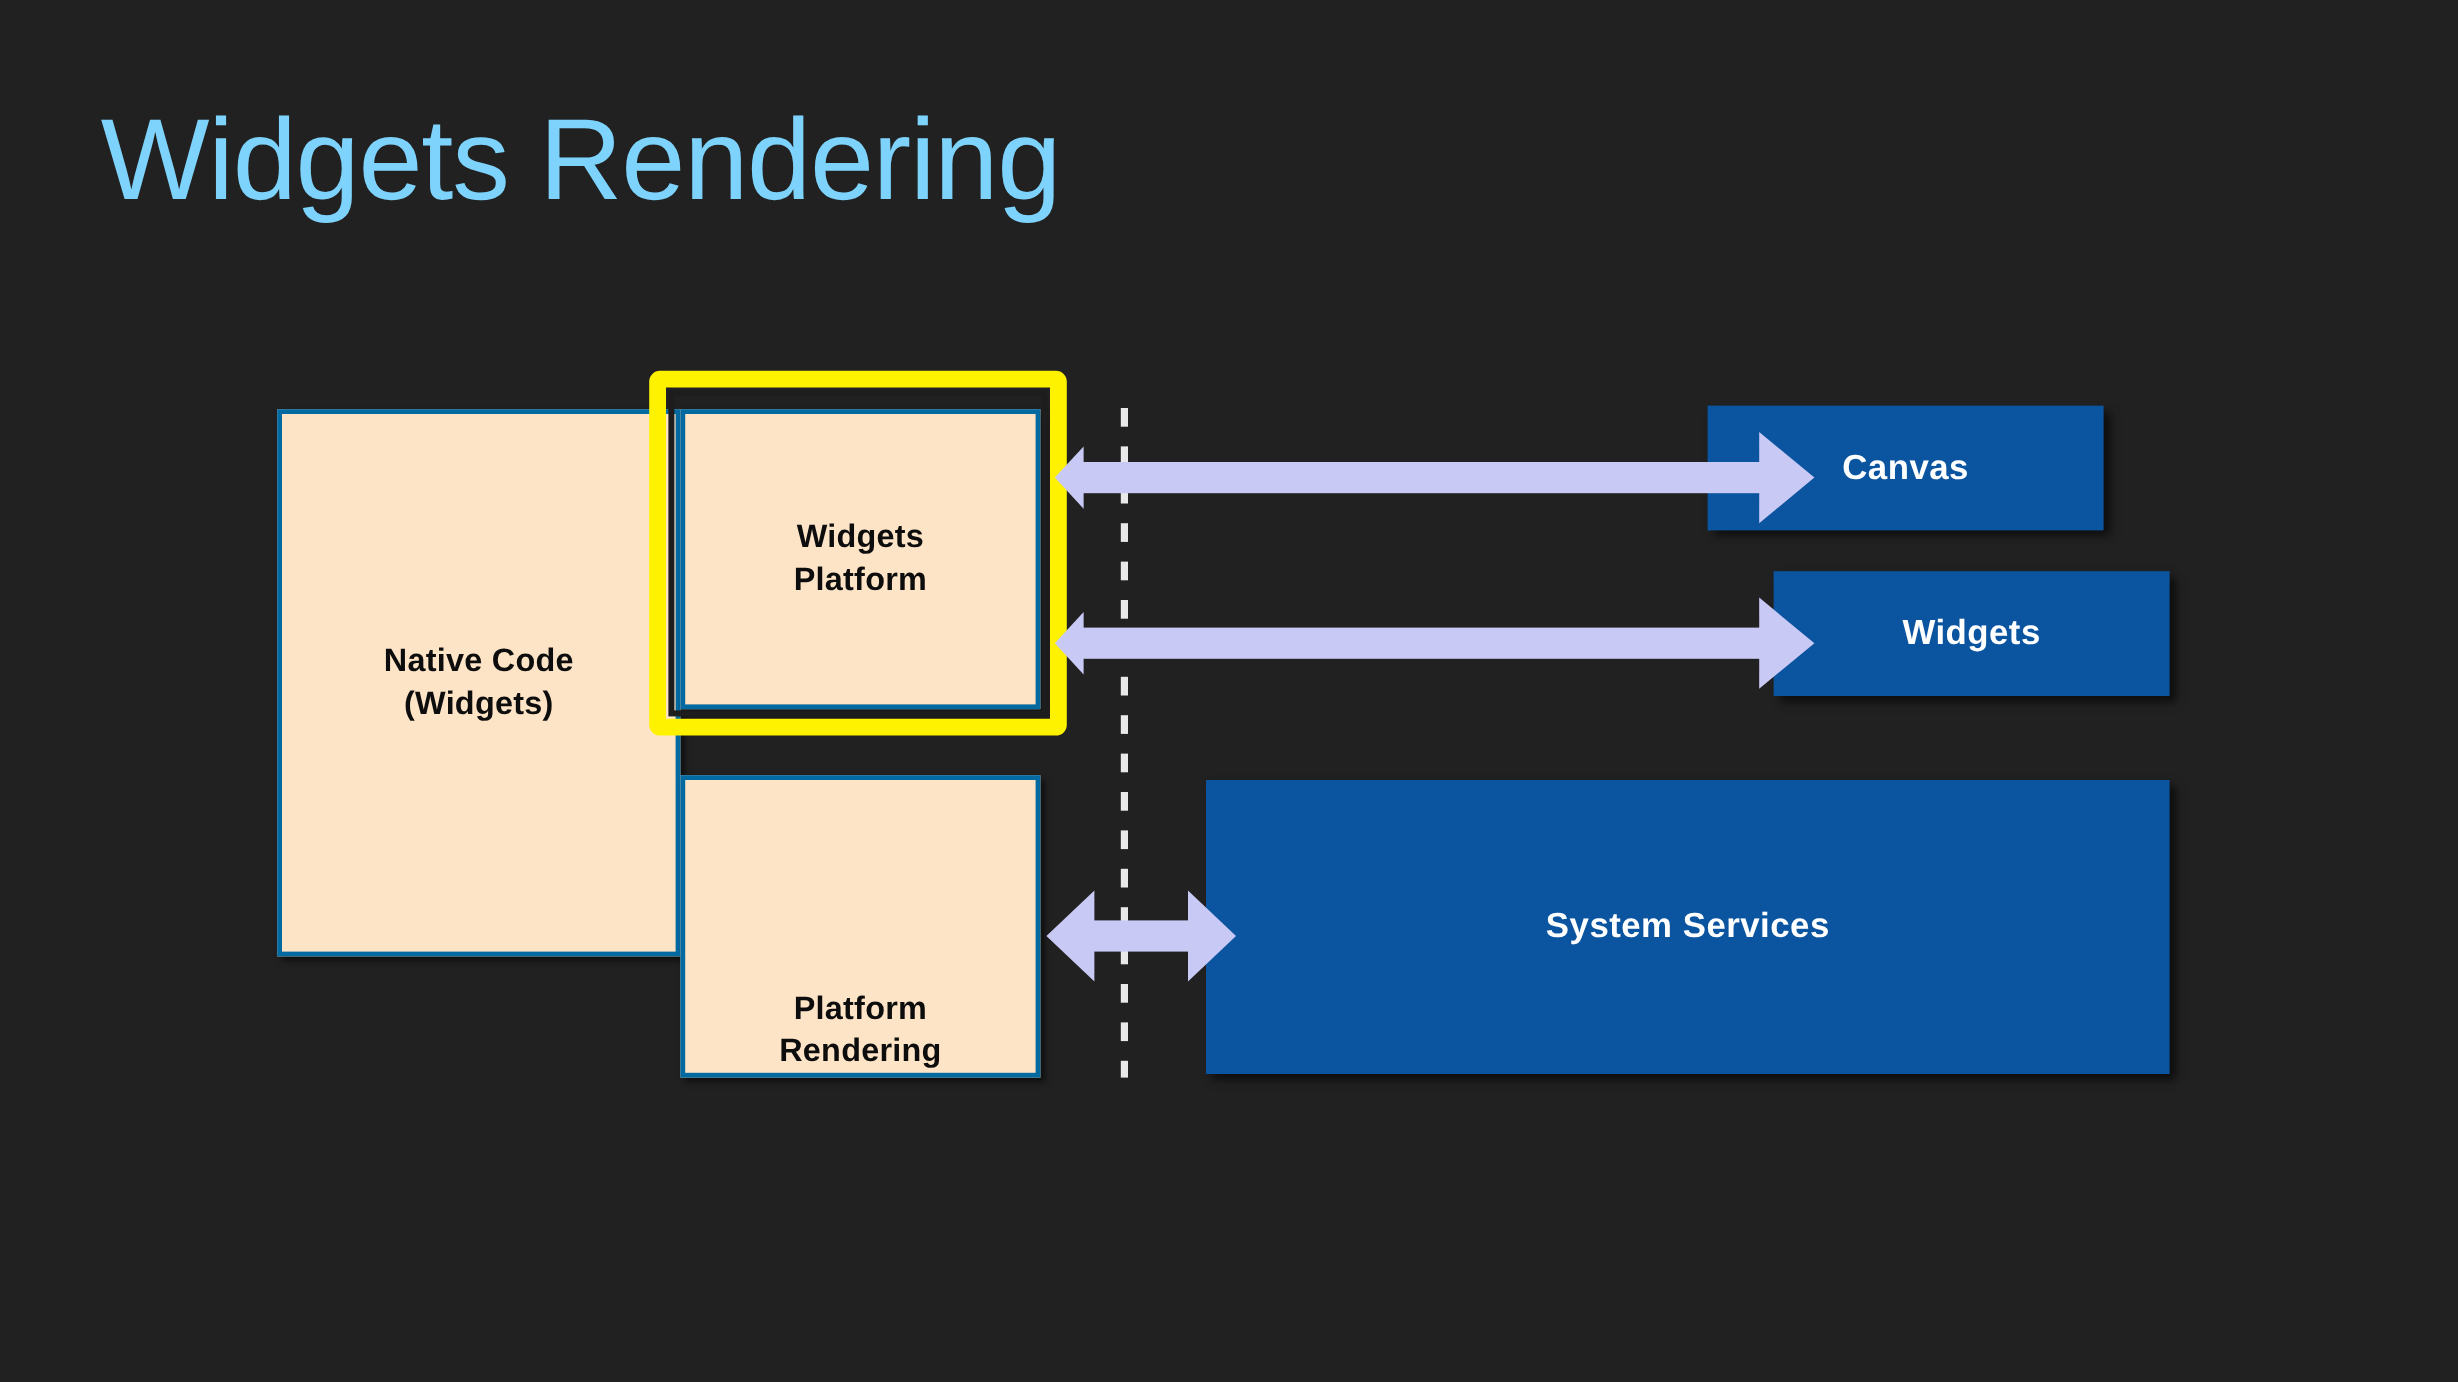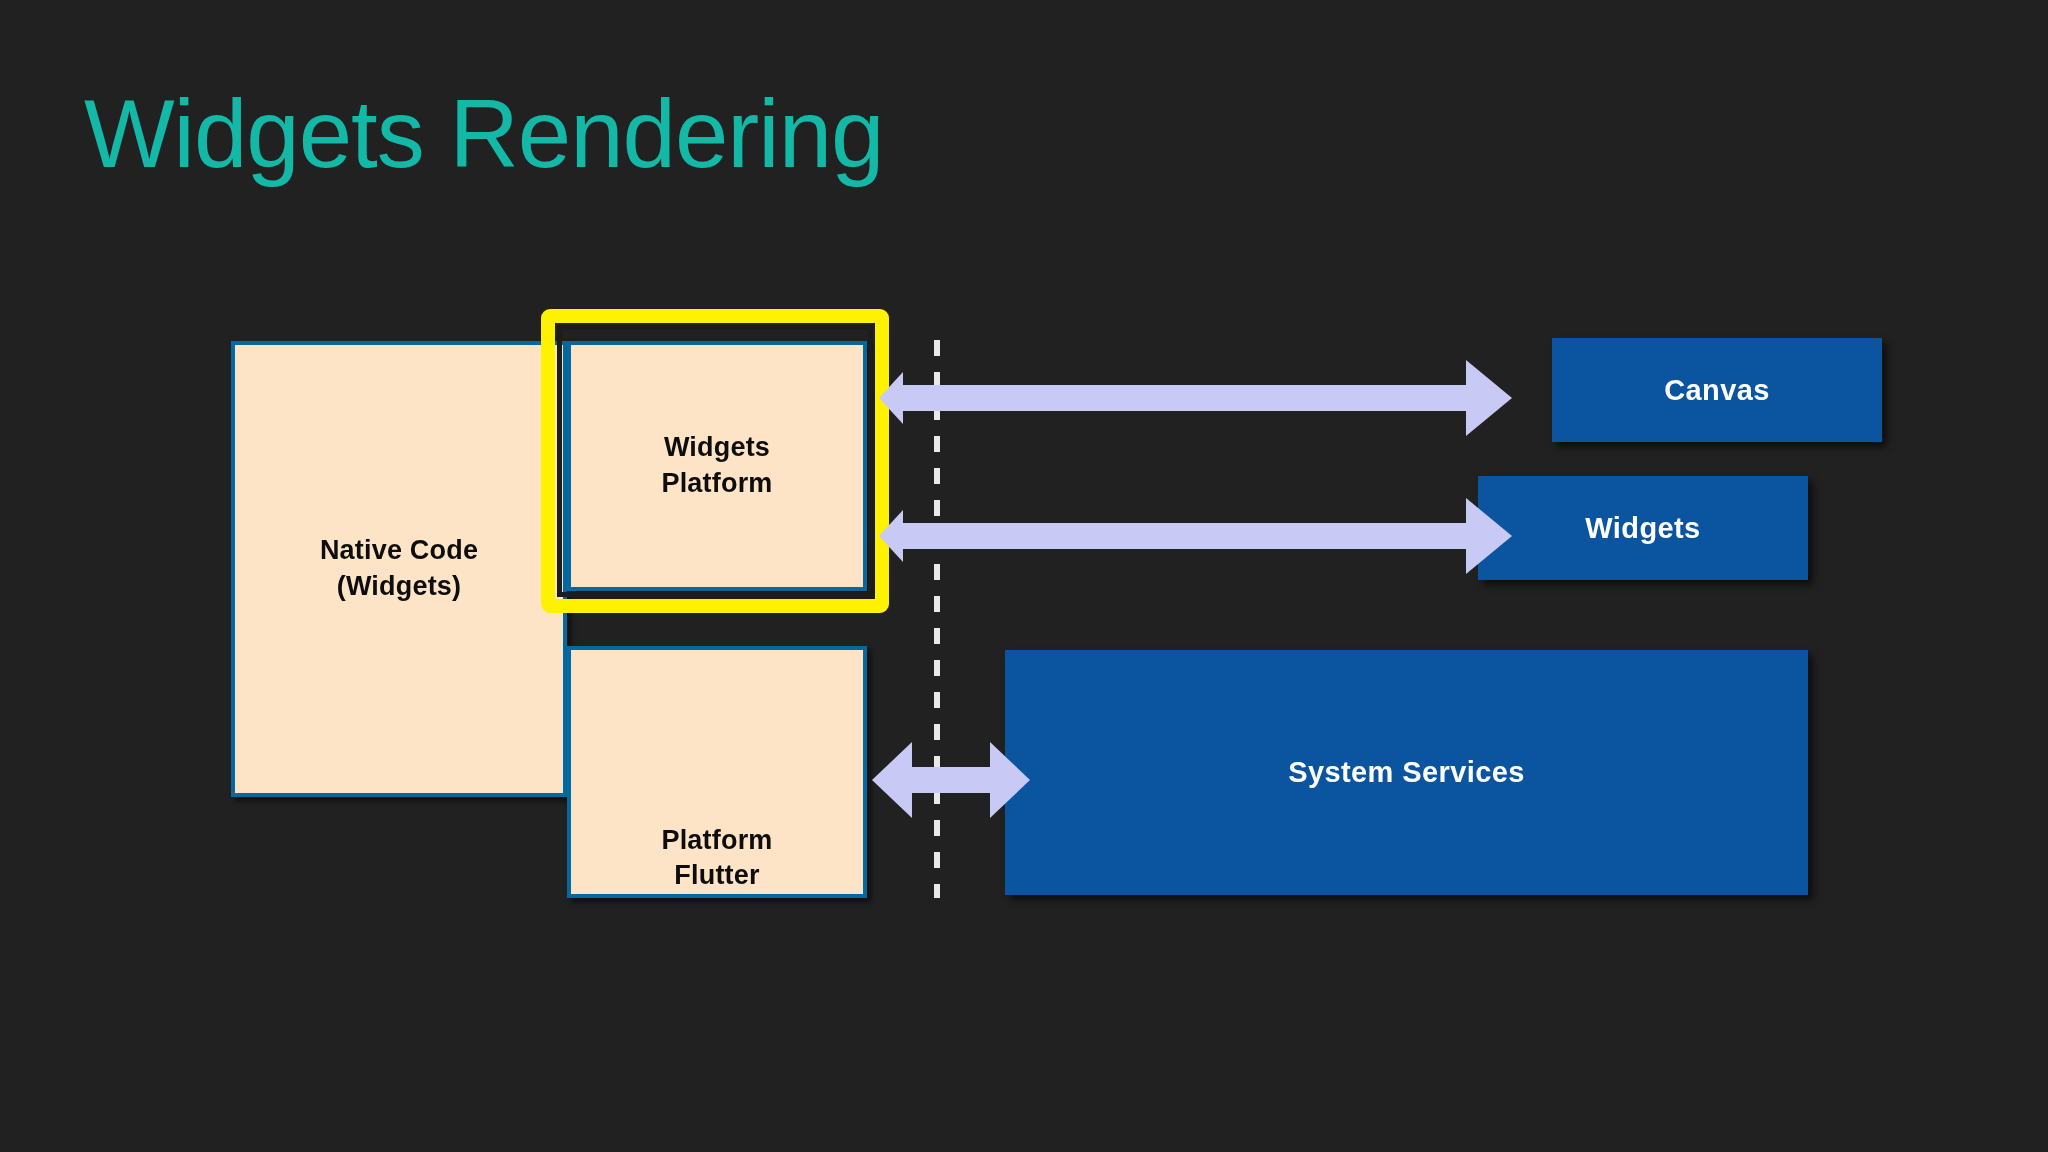--- a/index.html
+++ b/index.html
@@ -16,21 +16,21 @@
     font-family: "Liberation Sans", sans-serif;
   }
 
   
   #title {
     position: absolute;
     left: 84px;
     top: 86px;
     font-size: 96px;
     font-weight: 400;
-    color: #14b8a6;
+    color: #7dd3fc;
     letter-spacing: -1px;
     line-height: 1.0;
     white-space: nowrap;
   }
 
   
   #diagram {
     position: absolute;
     left: 0;
     top: 0;
@@ -74,21 +74,21 @@
     justify-content: center;
     text-align: center;
   }
   .blue-box .lbl {
     color: #ffffff;
     font-size: 29px;
     font-weight: bold;
     letter-spacing: 0.4px;
   }
 
-  #box-canvas  { left: 1552px; top: 338px; width: 330px; height: 104px; }
+  #box-canvas  { left: 1423px; top: 338px; width: 330px; height: 104px; }
   #box-events  { left: 1478px; top: 476px; width: 330px; height: 104px; }
   #box-system  { left: 1005px; top: 650px; width: 803px; height: 245px; }
 
   
   #highlight {
     position: absolute;
     left: 541px;
     top: 309px;
     width: 348px;
     height: 304px;
@@ -150,21 +150,21 @@
     <div id="box-widgets" class="cream-box">
       <div class="lbl">
         <span>Widgets</span><br>
         <span>Platform</span>
       </div>
     </div>
 
     <div id="box-platform" class="cream-box">
       <div class="lbl">
         <span>Platform</span><br>
-        <span>Flutter</span>
+        <span>Rendering</span>
       </div>
     </div>
 
     <div id="highlight-inner"></div>
     <div id="highlight"></div>
 
     <div id="box-canvas" class="blue-box">
       <div class="lbl">Canvas</div>
     </div>
 

